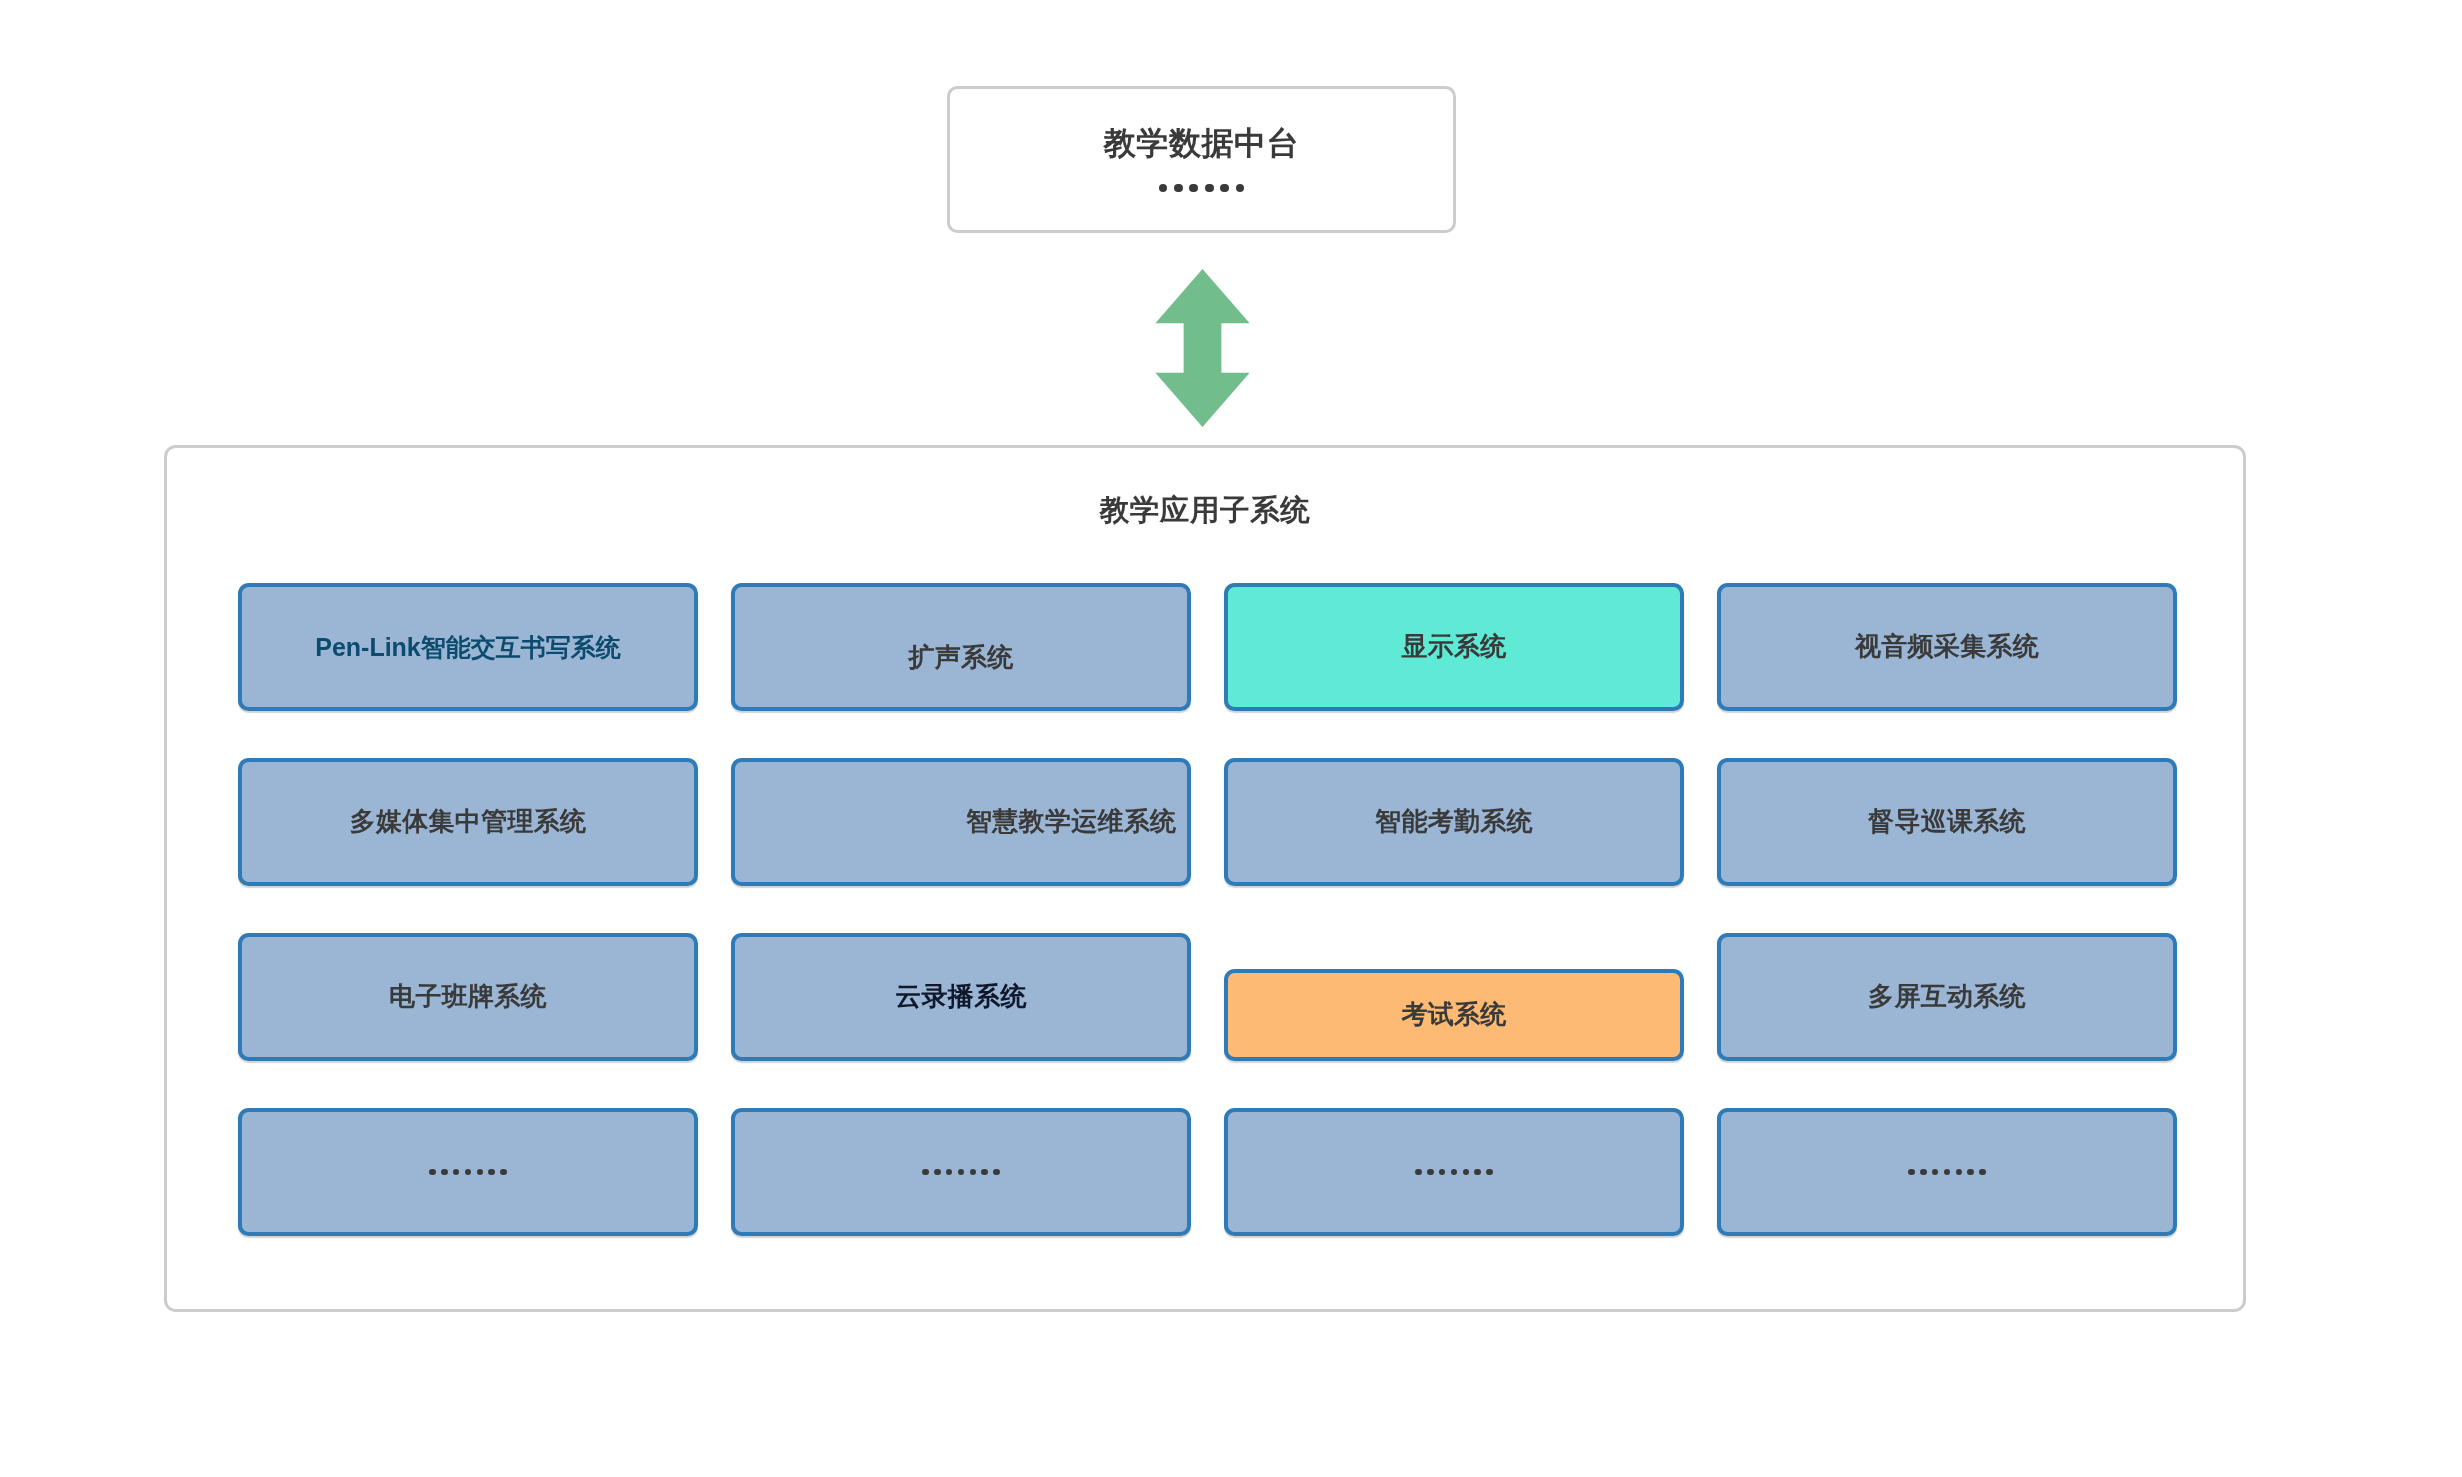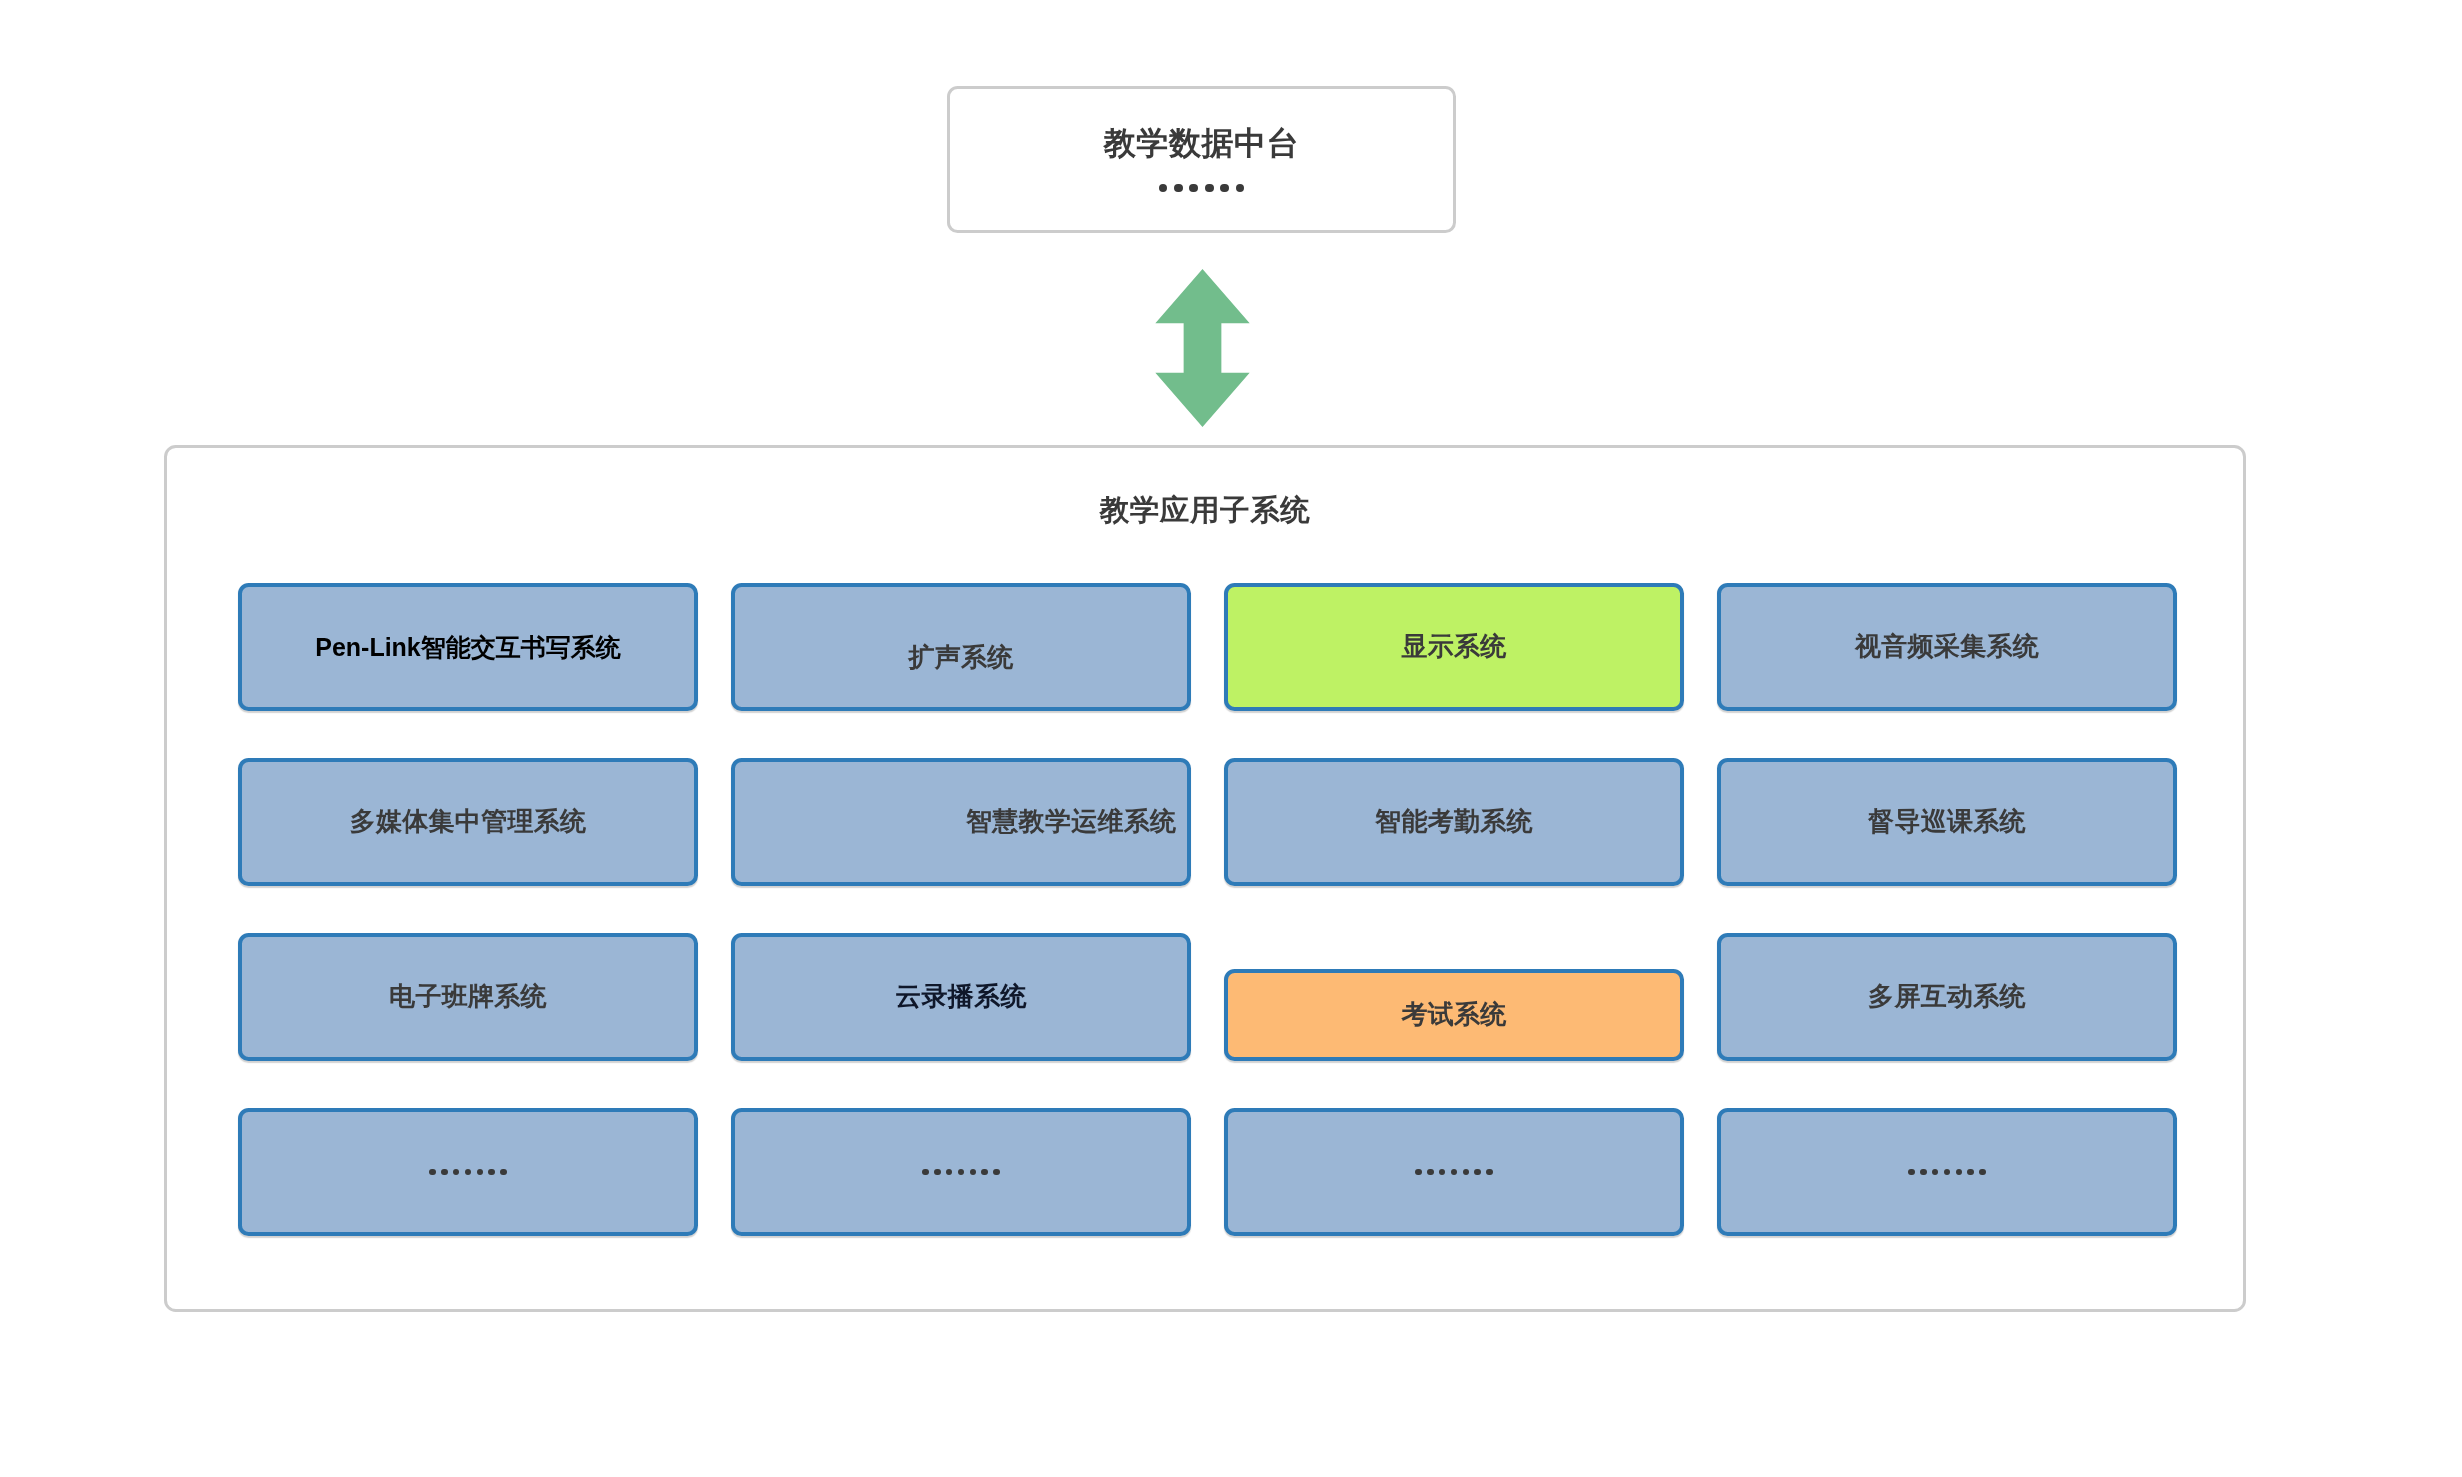--- a/index.html
+++ b/index.html
@@ -146,26 +146,26 @@
 <div class="arrow-wrap">
   <svg viewBox="0 0 160 268" xmlns="http://www.w3.org/2000/svg" aria-hidden="true">
     <polygon id="arrow-shape" points="80,0 160,92 112,92 112,176 160,176 80,268 0,176 48,176 48,92 0,92" fill="#72bd8c"></polygon>
   </svg>
 </div>
 
 <div class="subsystem-panel">
   <div class="panel-title">教学应用子系统</div>
   <div class="tile-grid">
       <div class="tile" style="background: rgb(155, 182, 213); border-color: rgb(46, 123, 184);">
-        <span class="tile-label compact" style="color: #000000;">Pen-Link智能交互书写系统</span>
+        <span class="tile-label compact" style="color: #0c4a6e;">Pen-Link智能交互书写系统</span>
       </div>
       <div class="tile" style="background: rgb(155, 182, 213); border-color: rgb(46, 123, 184);">
         <span class="tile-label" style="color: rgb(58, 58, 58); margin-top: 22px;">扩声系统</span>
       </div>
-      <div class="tile" style="background: #bef264; border-color: rgb(46, 123, 184);">
+      <div class="tile" style="background: #5eead4; border-color: rgb(46, 123, 184);">
         <span class="tile-label" style="color: rgb(58, 58, 58);">显示系统</span>
       </div>
       <div class="tile" style="background: rgb(155, 182, 213); border-color: rgb(46, 123, 184);">
         <span class="tile-label" style="color: rgb(58, 58, 58);">视音频采集系统</span>
       </div>
       <div class="tile" style="background: rgb(155, 182, 213); border-color: rgb(46, 123, 184);">
         <span class="tile-label" style="color: rgb(58, 58, 58);">多媒体集中管理系统</span>
       </div>
       <div class="tile" style="background: rgb(155, 182, 213); border-color: rgb(46, 123, 184); justify-content: flex-end;">
         <span class="tile-label" style="color: rgb(58, 58, 58);">智慧教学运维系统</span>

